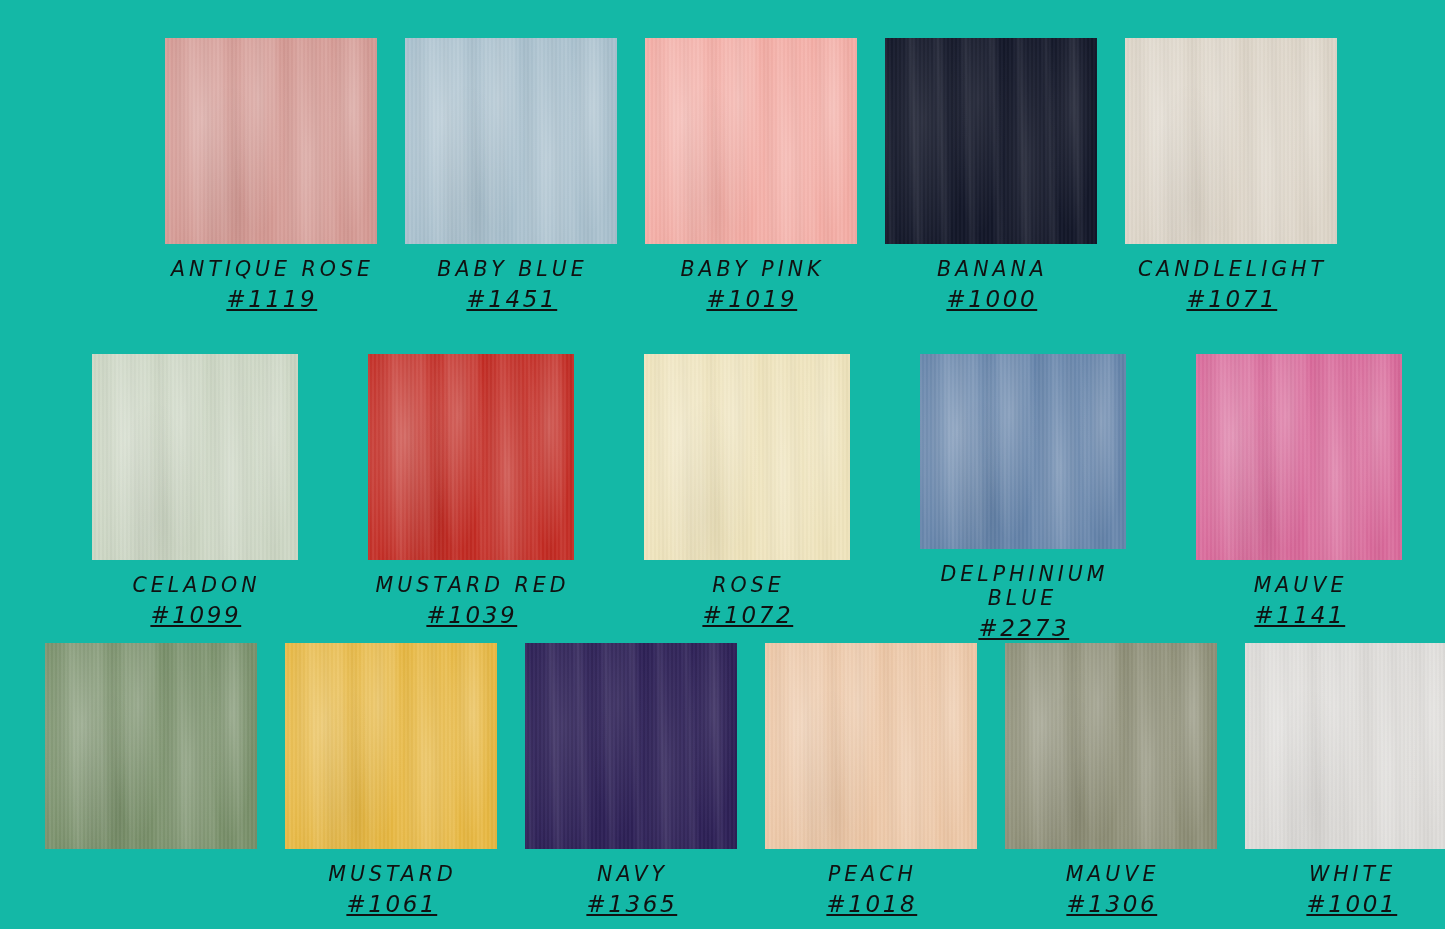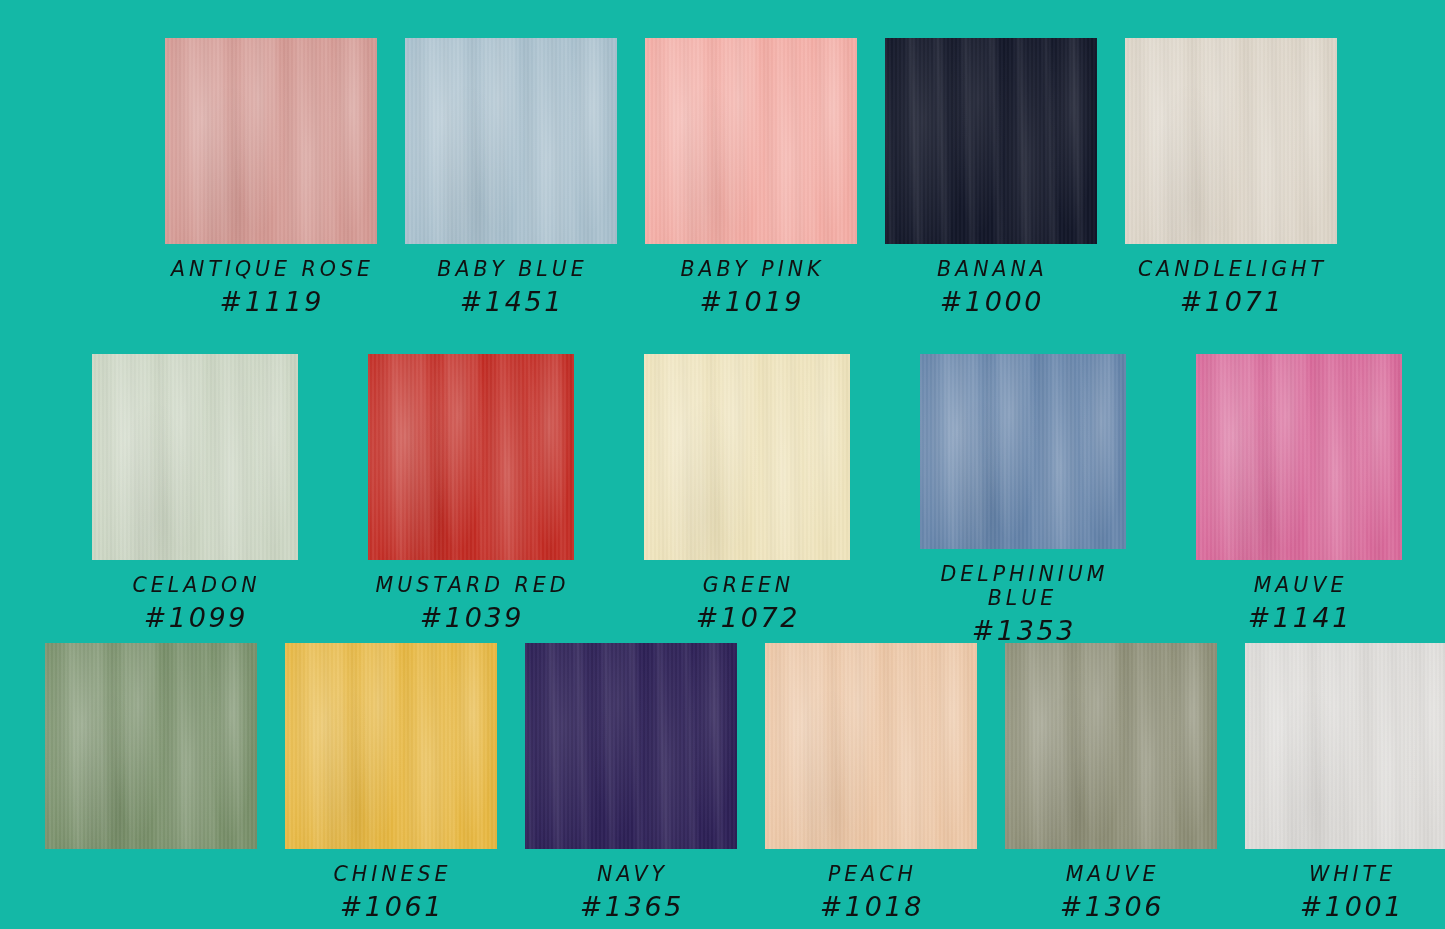--- a/index.html
+++ b/index.html
@@ -130,24 +130,25 @@
     font-weight: 400;
     color: #111111;
     white-space: pre-line;
   }
   .swatch-name {
     font-size: 20.5px;
     letter-spacing: 4.0px;
     text-indent: 4.0px;
   }
   .swatch-code {
-    font-size: 27px;
+    font-size: 23px;
     letter-spacing: 2.6px;
     text-indent: 2.6px;
     margin-top: 5px;
+    text-decoration: underline;
   }
 </style>
 </head>
 <body>
 
 <div id="swatch-chart">
   <div class="swatch-row" id="row-1">
       <div class="swatch-cell narrow">
         <div class="swatch-chip" title="ANTIQUE ROSE" style="background-color: rgb(213, 154, 148);">
           <div class="moire-a"></div>
@@ -227,35 +228,35 @@
           <span class="swatch-code">#1039</span>
         </div>
       </div>
       <div class="swatch-cell wide">
         <div class="swatch-chip" title="CREAM" style="background-color: rgb(239, 228, 188);">
           <div class="moire-a"></div>
           <div class="moire-b"></div>
           <div class="moire-c"></div>
         </div>
         <div class="swatch-caption">
-          <span class="swatch-name">GREEN</span>
+          <span class="swatch-name">ROSE</span>
           <span class="swatch-code">#1072</span>
         </div>
       </div>
       <div class="swatch-cell wide tall-label">
         <div class="swatch-chip" title="DELPHINIUM
 BLUE" style="background-color: rgb(100, 131, 170);">
           <div class="moire-a"></div>
           <div class="moire-b"></div>
           <div class="moire-c"></div>
         </div>
         <div class="swatch-caption">
           <span class="swatch-name">DELPHINIUM
 BLUE</span>
-          <span class="swatch-code">#1353</span>
+          <span class="swatch-code">#2273</span>
         </div>
       </div>
       <div class="swatch-cell wide">
         <div class="swatch-chip" title="MAUVE" style="background-color: rgb(217, 105, 154);">
           <div class="moire-a"></div>
           <div class="moire-b"></div>
           <div class="moire-c"></div>
         </div>
         <div class="swatch-caption">
           <span class="swatch-name">MAUVE</span>
@@ -271,21 +272,21 @@
           <div class="moire-c"></div>
         </div>
       </div>
       <div class="swatch-cell narrow">
         <div class="swatch-chip" title="MUSTARD" style="background-color: rgb(232, 184, 66);">
           <div class="moire-a"></div>
           <div class="moire-b"></div>
           <div class="moire-c"></div>
         </div>
         <div class="swatch-caption">
-          <span class="swatch-name">CHINESE</span>
+          <span class="swatch-name">MUSTARD</span>
           <span class="swatch-code">#1061</span>
         </div>
       </div>
       <div class="swatch-cell narrow">
         <div class="swatch-chip dark" title="NAVY" style="background-color: rgb(47, 34, 89);">
           <div class="moire-a"></div>
           <div class="moire-b"></div>
           <div class="moire-c"></div>
         </div>
         <div class="swatch-caption">

